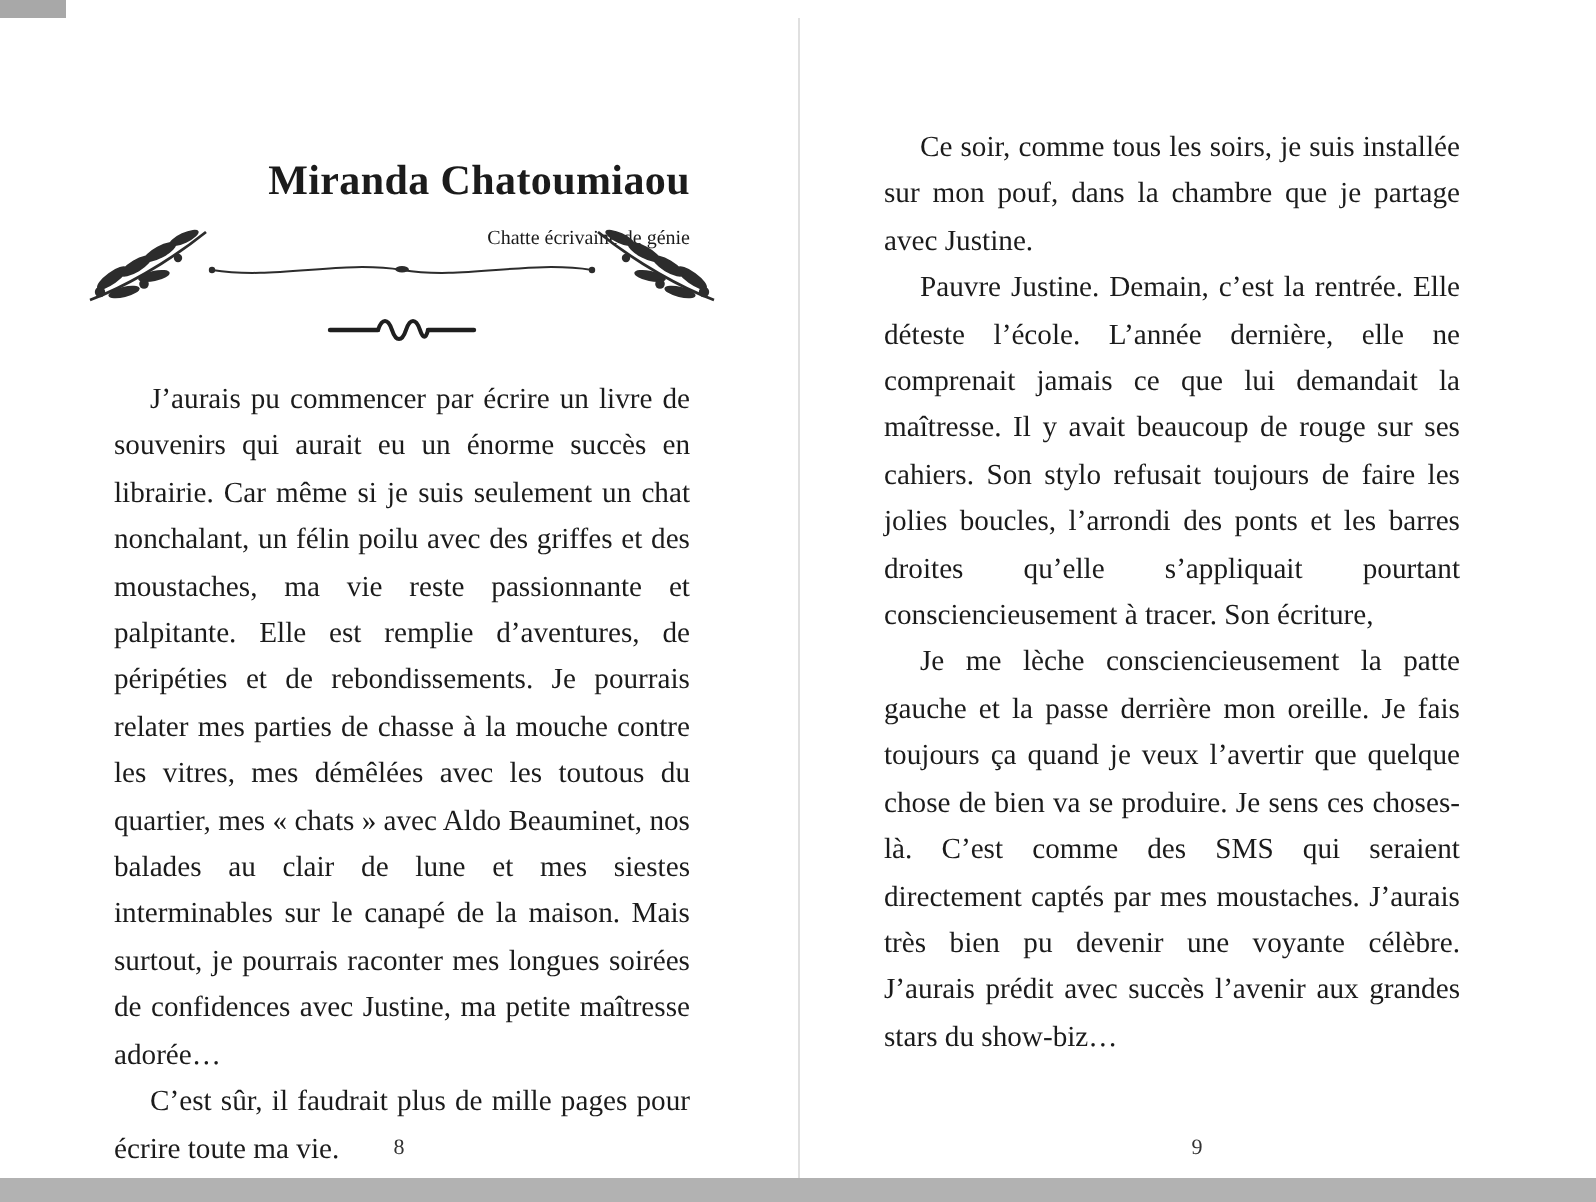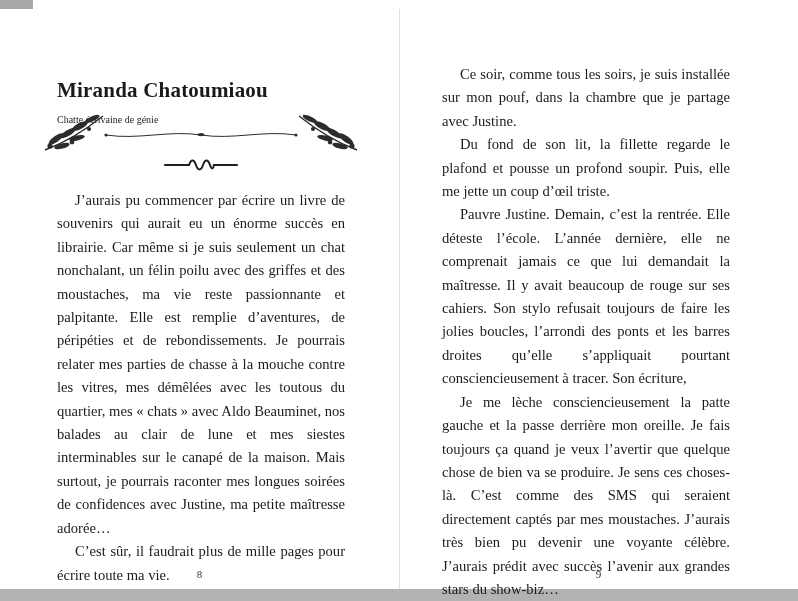--- a/index.html
+++ b/index.html
@@ -18,21 +18,21 @@
   }
   .gutter{
     position:absolute;left:399px;top:0;bottom:0;width:1px;
     background:#e0e0e0;
   }
   .page{width:399px;height:100%;position:relative;}
   .text-col{position:absolute;top:0;}
   .page.left  .text-col{left:57px;width:288px;padding-top:69px;}
   .page.right .text-col{left:43px;width:288px;padding-top:54px;}
 
-  .chapter-header{position:relative;text-align:left;}
+  .chapter-header{position:relative;text-align:right;}
   .chapter-title{
     font-size:21px;font-weight:700;letter-spacing:.2px;margin:0;
   }
   .chapter-subtitle{
     font-size:10px;margin:11px 0 0 0;font-weight:400;
   }
   .chapter-affiliation{
     font-size:13.8px;font-weight:700;margin:13px 0 0 0;
   }
   .flourish{display:block;margin:3px auto 0 auto;}
@@ -122,21 +122,20 @@
       </div>
     </div>
 
     <div class="page-number">8</div>
   </div>
 
   <div class="page right">
     <div class="text-col">
       <div class="body-text" style="margin-top:0;">
         <p>Ce soir, comme tous les soirs, je suis installée sur mon pouf, dans la chambre que je partage avec Justine.</p>
-        <p>Du fond de son lit, la fillette regarde le plafond et pousse un profond soupir. Puis, elle me jette un coup d’œil triste.</p>
         <p>Pauvre Justine. Demain, c’est la rentrée. Elle déteste l’école. L’année dernière, elle ne comprenait jamais ce que lui demandait la maîtresse. Il y avait beaucoup de rouge sur ses cahiers. Son stylo refusait toujours de faire les jolies boucles, l’arrondi des ponts et les barres droites qu’elle s’appliquait pourtant consciencieusement à tracer. Son écriture,</p>
         <p>Je me lèche consciencieusement la patte gauche et la passe derrière mon oreille. Je fais toujours ça quand je veux l’avertir que quelque chose de bien va se produire. Je sens ces choses-là. C’est comme des SMS qui seraient directement captés par mes moustaches. J’aurais très bien pu devenir une voyante célèbre. J’aurais prédit avec succès l’avenir aux grandes stars du show-biz…</p>
       </div>
     </div>
 
     <div class="page-number">9</div>
   </div>
 </div>
 
 </body></html>

